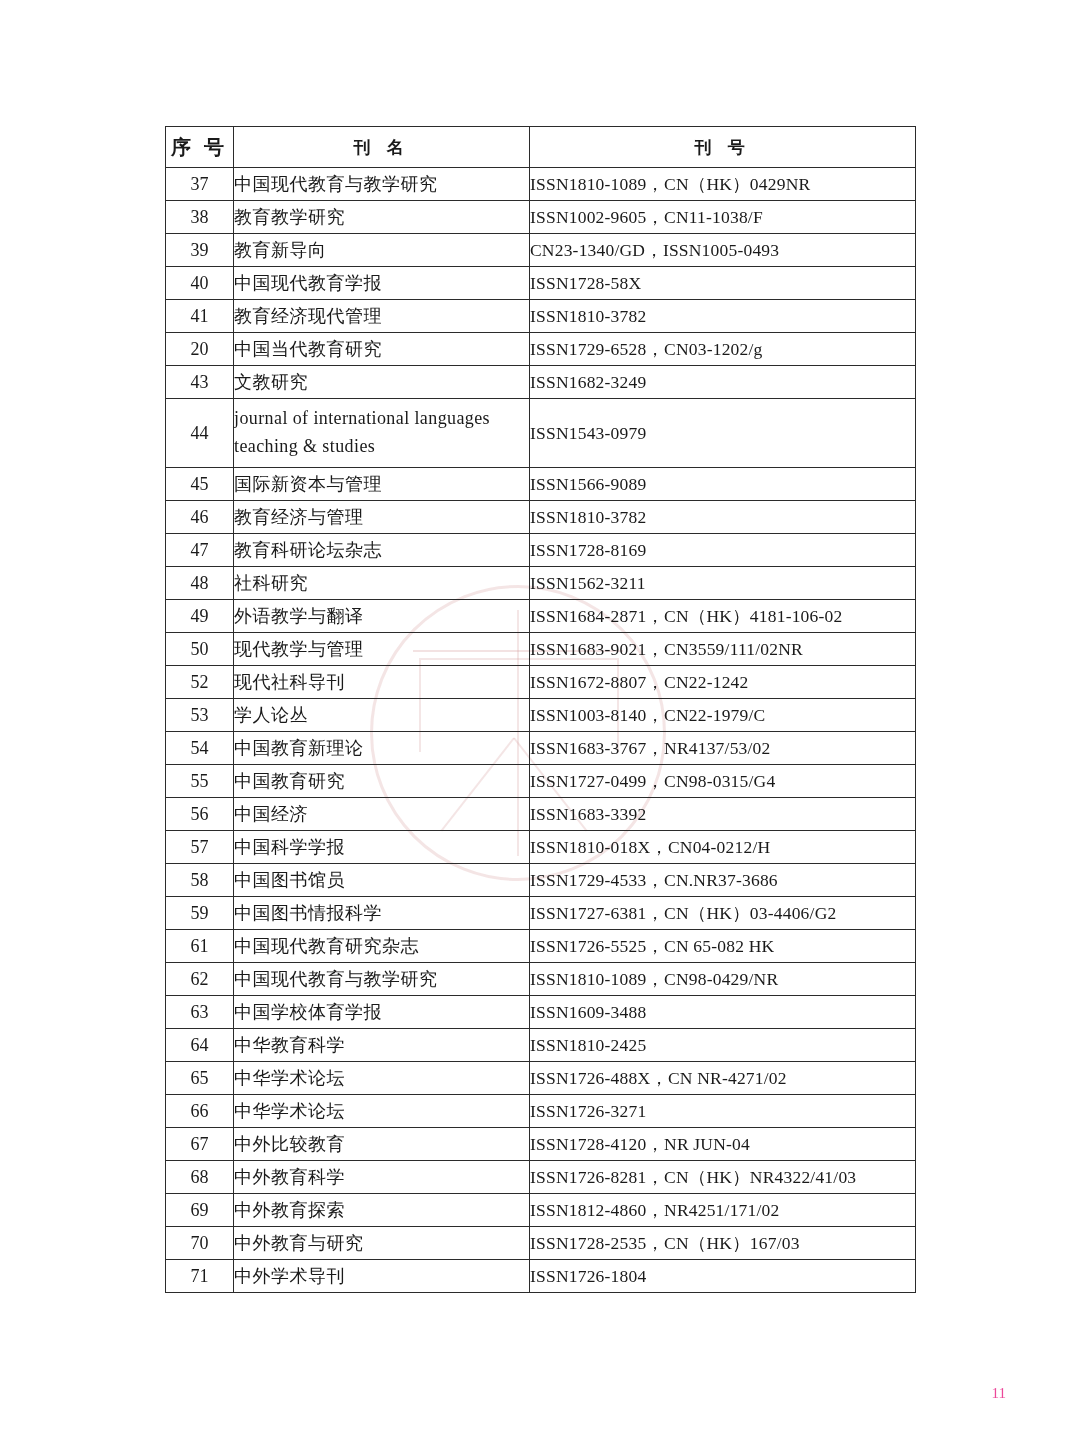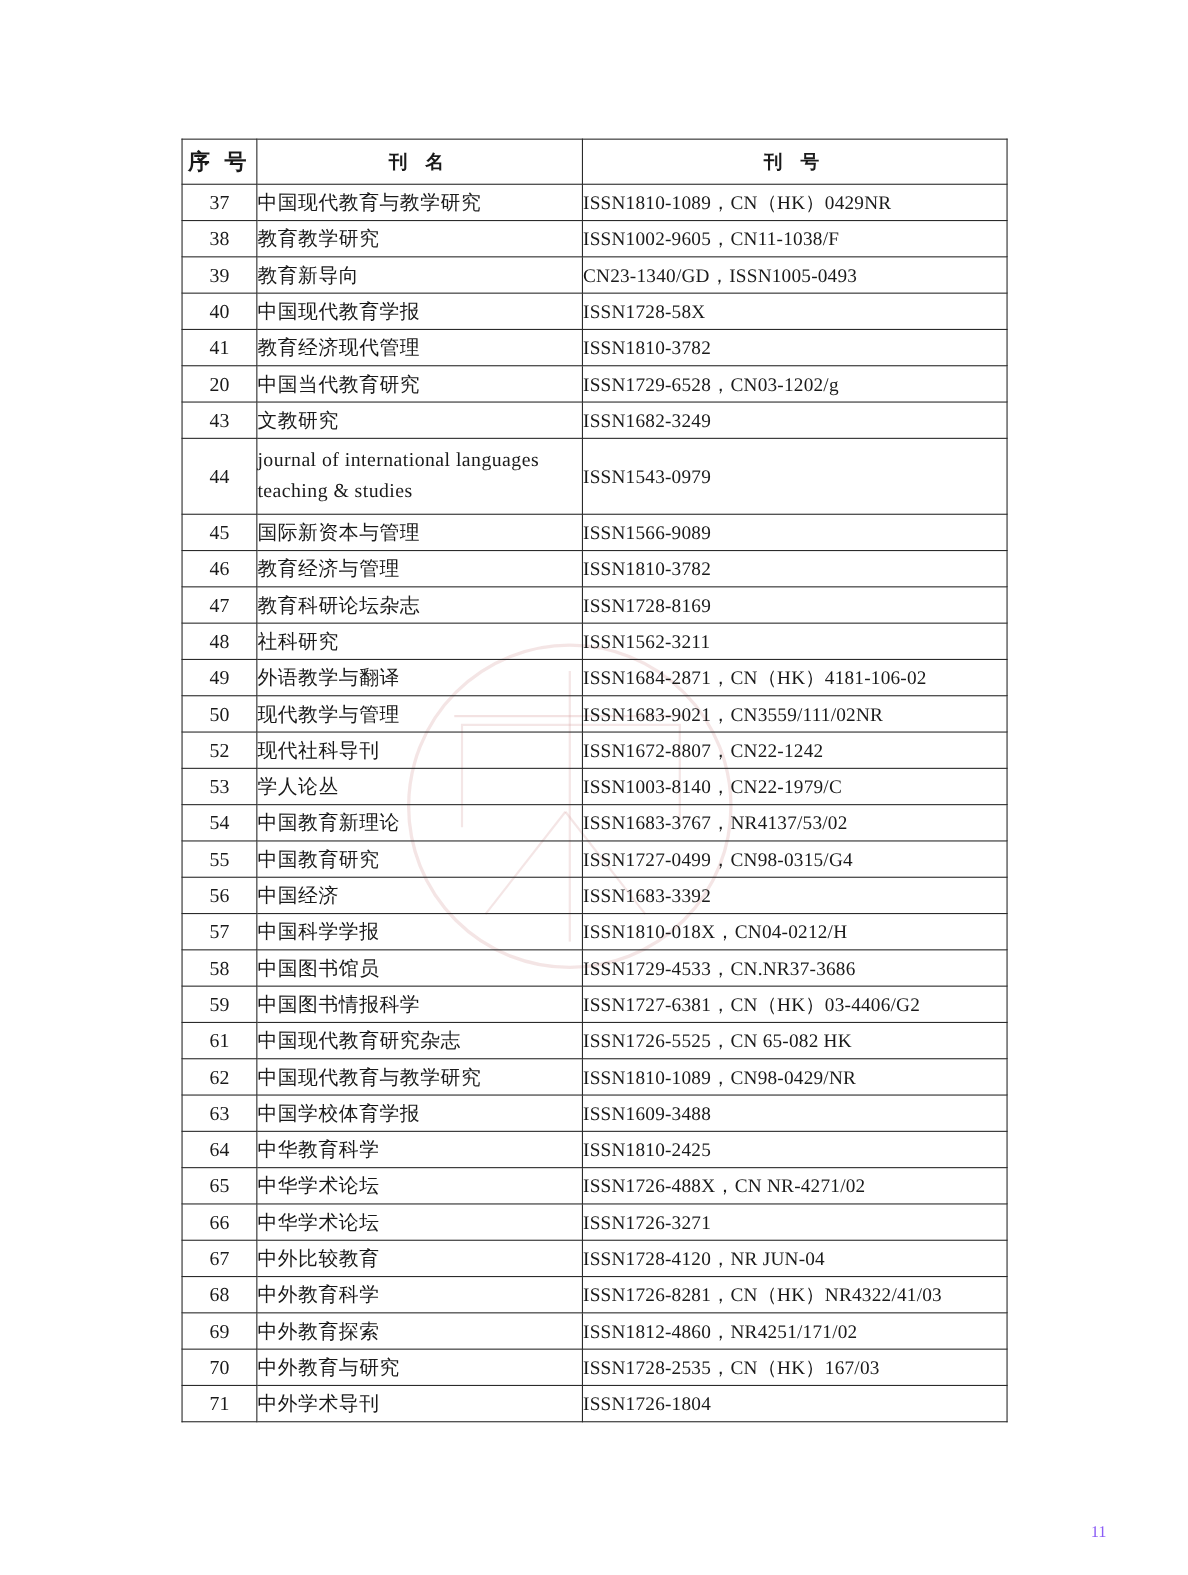--- a/index.html
+++ b/index.html
@@ -135,21 +135,21 @@
     font-size: 17.5px;
     letter-spacing: 0.2px;
   }
   tr.tall td { height: 58px; }
 
   .page-number {
     position: absolute;
     right: 74px;
     bottom: 30px;
     font-size: 15px;
-    color: #8b5cf6;
+    color: #ec4899;
     font-family: "Liberation Serif", serif;
     z-index: 3;
   }
 </style>
 </head>
 <body>
 
 <div class="page">
 
   <div class="watermark">

